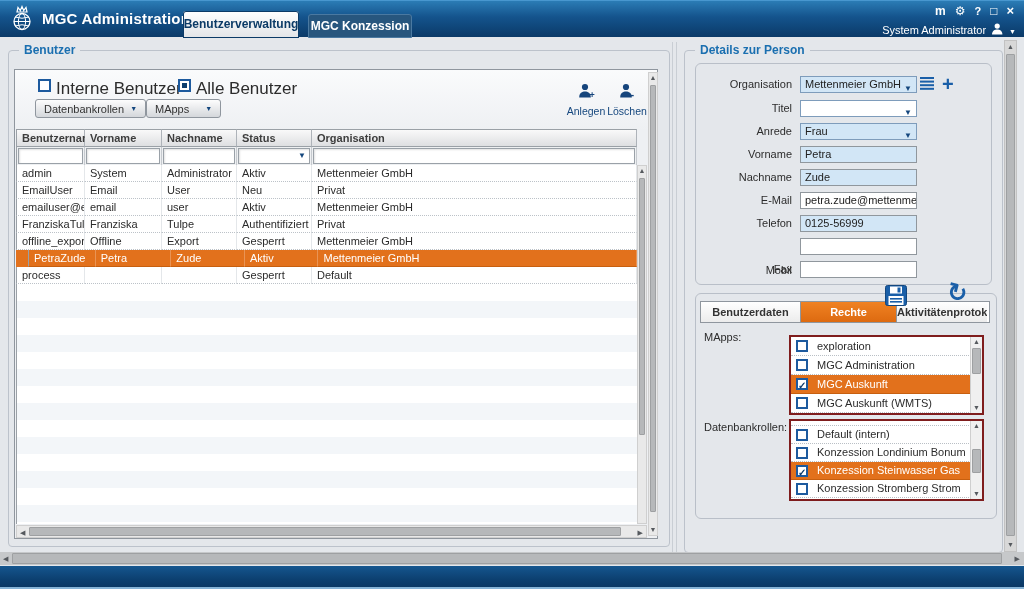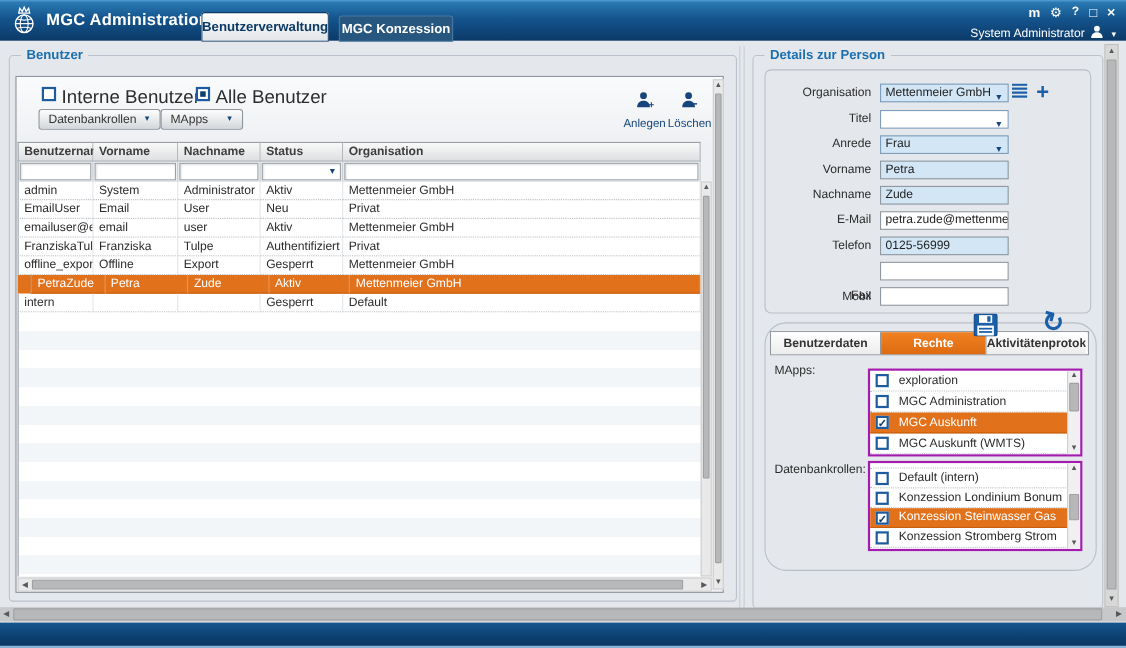--- a/index.html
+++ b/index.html
@@ -59,35 +59,35 @@
   .sb-thumb{position:absolute;background:#b6b8ba;border:1px solid #9ea0a2;border-radius:1px;}
   .sb-arrow{position:absolute;font-size:7px;color:#55595e;width:100%;text-align:center;line-height:10px;}
   .sb-arrow.h{width:auto;line-height:13px;}
   #tbl-vscroll{left:622px;top:95px;width:10px;height:359px;}
   #panel-vscroll{left:633px;top:2px;width:10px;height:464px;}
   #tbl-hscroll{left:1px;top:455px;width:631px;height:13px;}
 
   
   .groupbox{border:1px solid #b9bfc8;border-radius:6px;box-sizing:border-box;}
   #gb-person{left:10px;top:12px;width:297px;height:222px;}
-  #gb-rights{left:10px;top:242px;width:302px;height:226px;border-radius:20px;}
+  #gb-rights{left:10px;top:242px;width:302px;height:226px;}
   .fld-label{position:absolute;left:4px;width:92px;text-align:right;font-size:11px;color:#2c2c2c;line-height:17px;}
   .fld-ctrl{position:absolute;left:104px;width:111px;height:15px;border:1px solid #7e9cbb;background:#fff;font-size:11px;line-height:15px;padding-left:4px;color:#222;white-space:nowrap;overflow:hidden;}
   .fld-ctrl.filled{background:#d2e6f6;}
   .fld-ctrl.text{border-color:#90979d;}
   .fld-ctrl .caret{position:absolute;right:4px;top:4px;font-size:8px;color:#15477e;}
   #org-icons{left:224px;top:12px;display:flex;gap:8px;align-items:center;}
   #plus-icon{color:#1a5fa8;font-size:20px;font-weight:bold;line-height:18px;margin-top:-2px;}
 
   #right-tabs{left:4px;top:7px;width:288px;height:20px;display:flex;border:1px solid #8f969e;background:#fff;box-sizing:content-box;}
   .rtab{box-sizing:border-box;height:20px;line-height:20px;text-align:center;font-size:11px;font-weight:bold;color:#333;border-right:1px solid #8f969e;background:linear-gradient(180deg,#fff,#ececec);overflow:hidden;white-space:nowrap;}
   .rtab:last-child{border-right:none;}
   .rtab.active{background:linear-gradient(180deg,#f08223,#dd6a10);color:#fff;}
   .side-label{position:absolute;left:8px;font-size:11px;color:#2c2c2c;}
-  .listbox{position:absolute;width:191px;border:2px solid #a21caf;background:#fff;box-sizing:content-box;overflow:hidden;}
+  .listbox{position:absolute;width:191px;border:2px solid #7f1d1d;background:#fff;box-sizing:content-box;overflow:hidden;}
   .list-rows{position:absolute;left:0;top:0;right:11px;}
   .list-row{position:relative;height:18px;line-height:18px;border-bottom:1px dotted #b9bfc5;font-size:11px;color:#2b2b2b;padding-left:26px;white-space:nowrap;overflow:hidden;}
   .list-row.sel{background:#e2711c;color:#fff;border-bottom:1px solid #c75f0f;}
   .list-cb{position:absolute;left:5px;top:3px;width:8px;height:8px;border:2px solid #1d5a9e;background:#fff;}
   .list-cb.checked::after{content:"✓";position:absolute;left:0px;top:-3px;font-size:10px;font-weight:bold;color:#0d3a6b;}
   .list-scroll{position:absolute;right:0;top:0;bottom:0;width:11px;background:#f0f0f0;border-left:1px solid #cfcfcf;}
   .partial-row{height:4px;border-bottom:1px dotted #b9bfc5;}
 
   #save-btn{left:200px;top:234px;}
   #refresh-btn{left:262px;top:228px;font-size:24px;font-weight:bold;color:#1a5fa8;transform:scaleX(-1) rotate(-15deg);}
@@ -236,21 +236,21 @@
           <div class="td" style="width: 325px;">Mettenmeier GmbH</div>
         </div>
         <div class="trow sel">
           <div class="td" style="width: 69px; margin-left: 12px;">PetraZude</div>
           <div class="td" style="width: 77px;">Petra</div>
           <div class="td" style="width: 75px;">Zude</div>
           <div class="td" style="width: 75px;">Aktiv</div>
           <div class="td" style="width: 325px;">Mettenmeier GmbH</div>
         </div>
         <div class="trow">
-          <div class="td" style="width: 69px;">intern</div>
+          <div class="td" style="width: 69px;">process</div>
           <div class="td" style="width: 77px;"></div>
           <div class="td" style="width: 75px;"></div>
           <div class="td" style="width: 75px;">Gesperrt</div>
           <div class="td" style="width: 325px;">Default</div>
         </div>
       </div>
     <div class="abs" id="tstripes"></div>
 
     <div class="abs sb-v" id="tbl-vscroll">
       <span class="sb-arrow" style="top:0;">▲</span>

